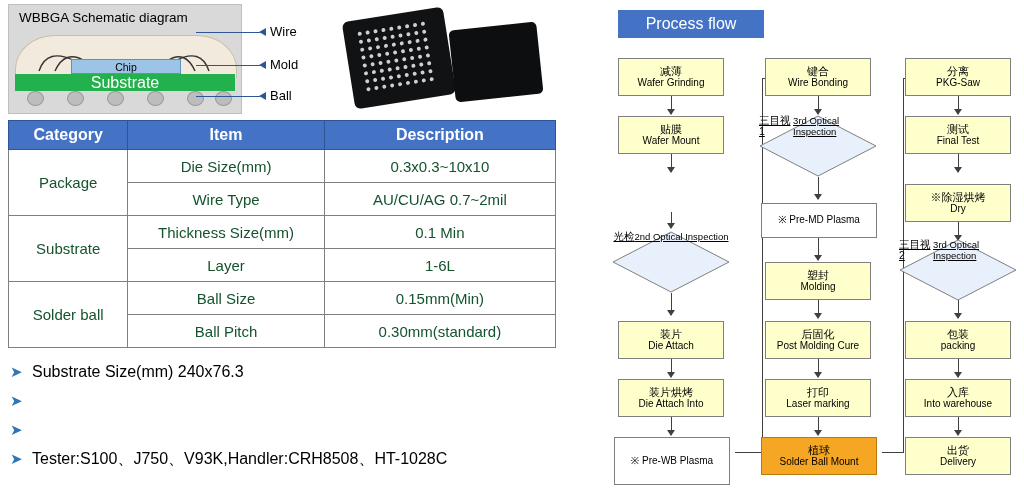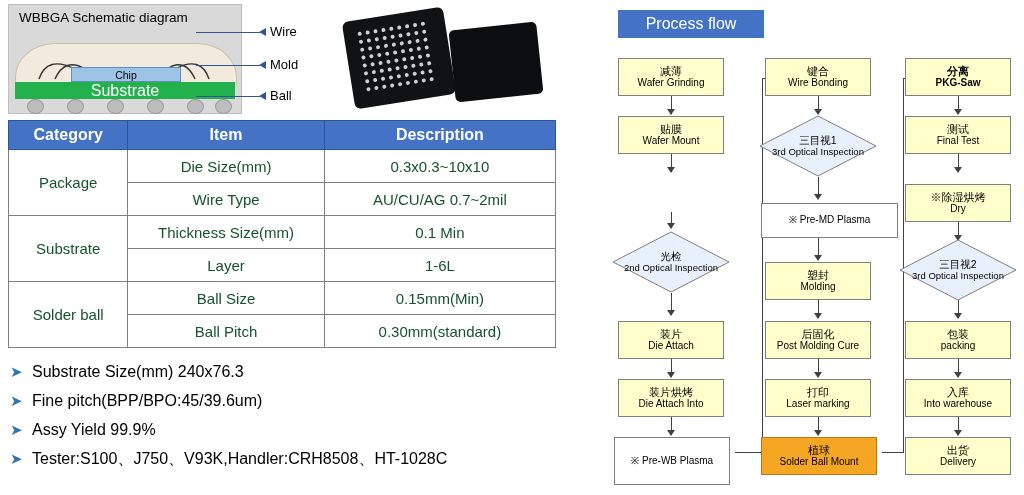--- a/index.html
+++ b/index.html
@@ -42,21 +42,21 @@
   .schematic-title {
     position: absolute;
     left: 10px;
     top: 5px;
     font-size: 13.5px;
     color: #000;
   }
   .sch-canvas {
     position: absolute;
     left: 0;
-    top: 32px;
+    top: 24px;
     width: 260px;
     height: 84px;
   }
   .mold-shape {
     position: absolute;
     left: 6px;
     top: 6px;
     width: 220px;
     height: 42px;
     background: #f2ebdd;
@@ -275,26 +275,26 @@
     position: absolute;
     width: 118px;
     height: 62px;
   }
   .diamond svg { position: absolute; left: 0; top: 0; }
   .diamond .dtext {
     position: absolute;
     left: 0; top: 0;
     width: 118px; height: 62px;
     display: flex;
-    flex-direction: column;
+    flex-direction: row;
     justify-content: center;
-    align-items: center;
     font-size: 9.5px;
     line-height: 11px;
     color: #000;
+    text-decoration: underline;
   }
   .diamond .dtext .cn { font-size: 10.5px; }
 
   .conn {
     position: absolute;
     width: 0;
     border-left: 1.3px solid #404040;
   }
   .conn-h {
     position: absolute;
@@ -474,25 +474,23 @@
       </tbody>
     </table>
 
     <div class="bullets">
       <div class="bullet-row">
         <span class="bullet-mark">➤</span>
         <span class="bullet-text">Substrate Size(mm) 240x76.3</span>
       </div>
       <div class="bullet-row">
         <span class="bullet-mark">➤</span>
-        <span class="bullet-text">Fine pitch(BPP/BPO:45/39.6um)</span>
       </div>
       <div class="bullet-row">
         <span class="bullet-mark">➤</span>
-        <span class="bullet-text">Assy Yield 99.9%</span>
       </div>
       <div class="bullet-row">
         <span class="bullet-mark">➤</span>
         <span class="bullet-text">Tester:S100、J750、V93K,Handler:CRH8508、HT-1028C</span>
       </div>
     </div>
   </div>
 
   <div class="right-panel">
     <div class="pf-title">Process flow</div>
@@ -581,41 +579,41 @@
     </div>
     <div class="diamond" style="left:159px; top:115px;">
       <svg width="118" height="62" viewBox="0 0 118 62">
           <polygon points="59,1 117,31 59,61 1,31" fill="#e8f1fb" stroke="#7f7f7f" stroke-width="1"></polygon>
         </svg>
       <div class="dtext">
         <span class="cn">三目视1</span>
         <span>3rd Optical Inspection</span>
       </div>
     </div>
-    <div class="node box white" style="left:161px; top:203px; width:137px; height:35px;">
+    <div class="node box white" style="left:161px; top:203px; width:116px; height:35px;">
       <span class="en">※ Pre-MD Plasma</span>
     </div>
     <div class="node box" style="left:165px; top:321px; width:106px; height:38px;">
       <span class="cn">后固化</span>
       <span class="en">Post Molding Cure</span>
     </div>
     <div class="node box" style="left:165px; top:262px; width:106px; height:38px;">
       <span class="cn">塑封</span>
       <span class="en">Molding</span>
     </div>
     <div class="node box" style="left:165px; top:379px; width:106px; height:38px;">
       <span class="cn">打印</span>
       <span class="en">Laser marking</span>
     </div>
     <div class="node box orange" style="left:161px; top:437px; width:116px; height:38px;text-align:right;">
       <span class="cn">植球</span>
       <span class="en">Solder Ball Mount</span>
     </div>
 
-    <div class="node box" style="left:305px; top:58px; width:106px; height:38px;font-weight:bold;">
+    <div class="node box" style="left:305px; top:58px; width:106px; height:38px;">
       <span class="cn">分离</span>
       <span class="en">PKG-Saw</span>
     </div>
     <div class="node box" style="left:305px; top:116px; width:106px; height:38px;">
       <span class="cn">测试</span>
       <span class="en">Final Test</span>
     </div>
     <div class="node box" style="left:305px; top:184px; width:106px; height:38px;">
       <span class="cn">※除湿烘烤</span>
       <span class="en">Dry</span>

